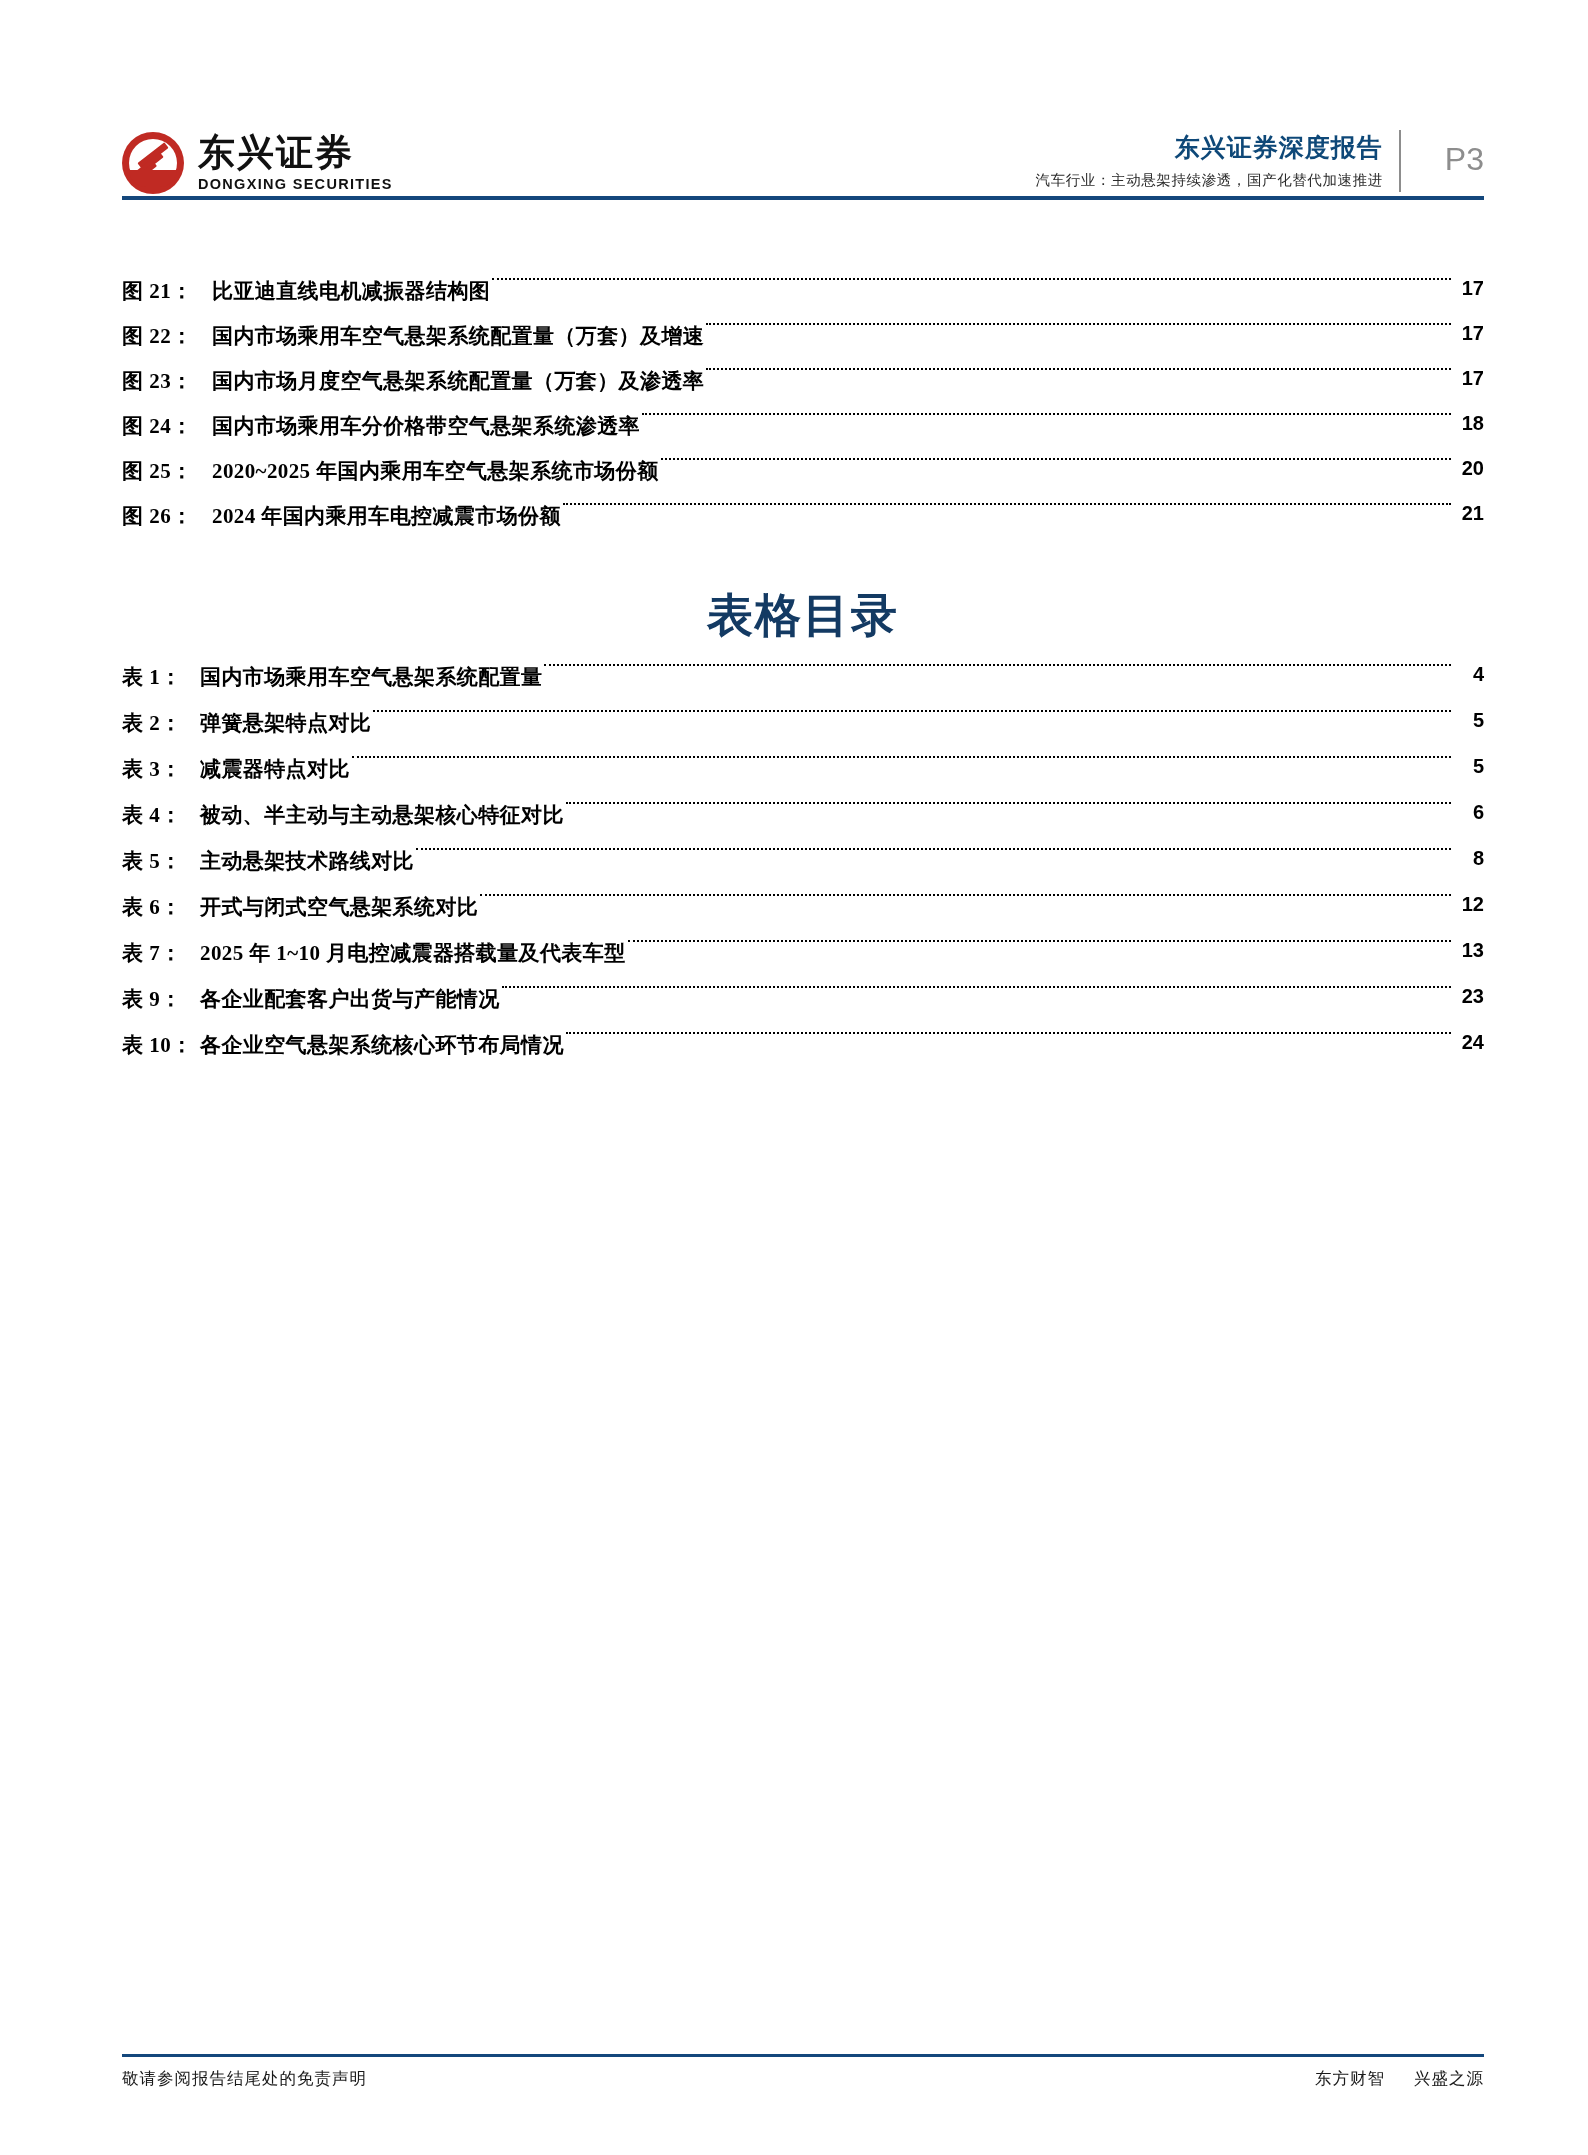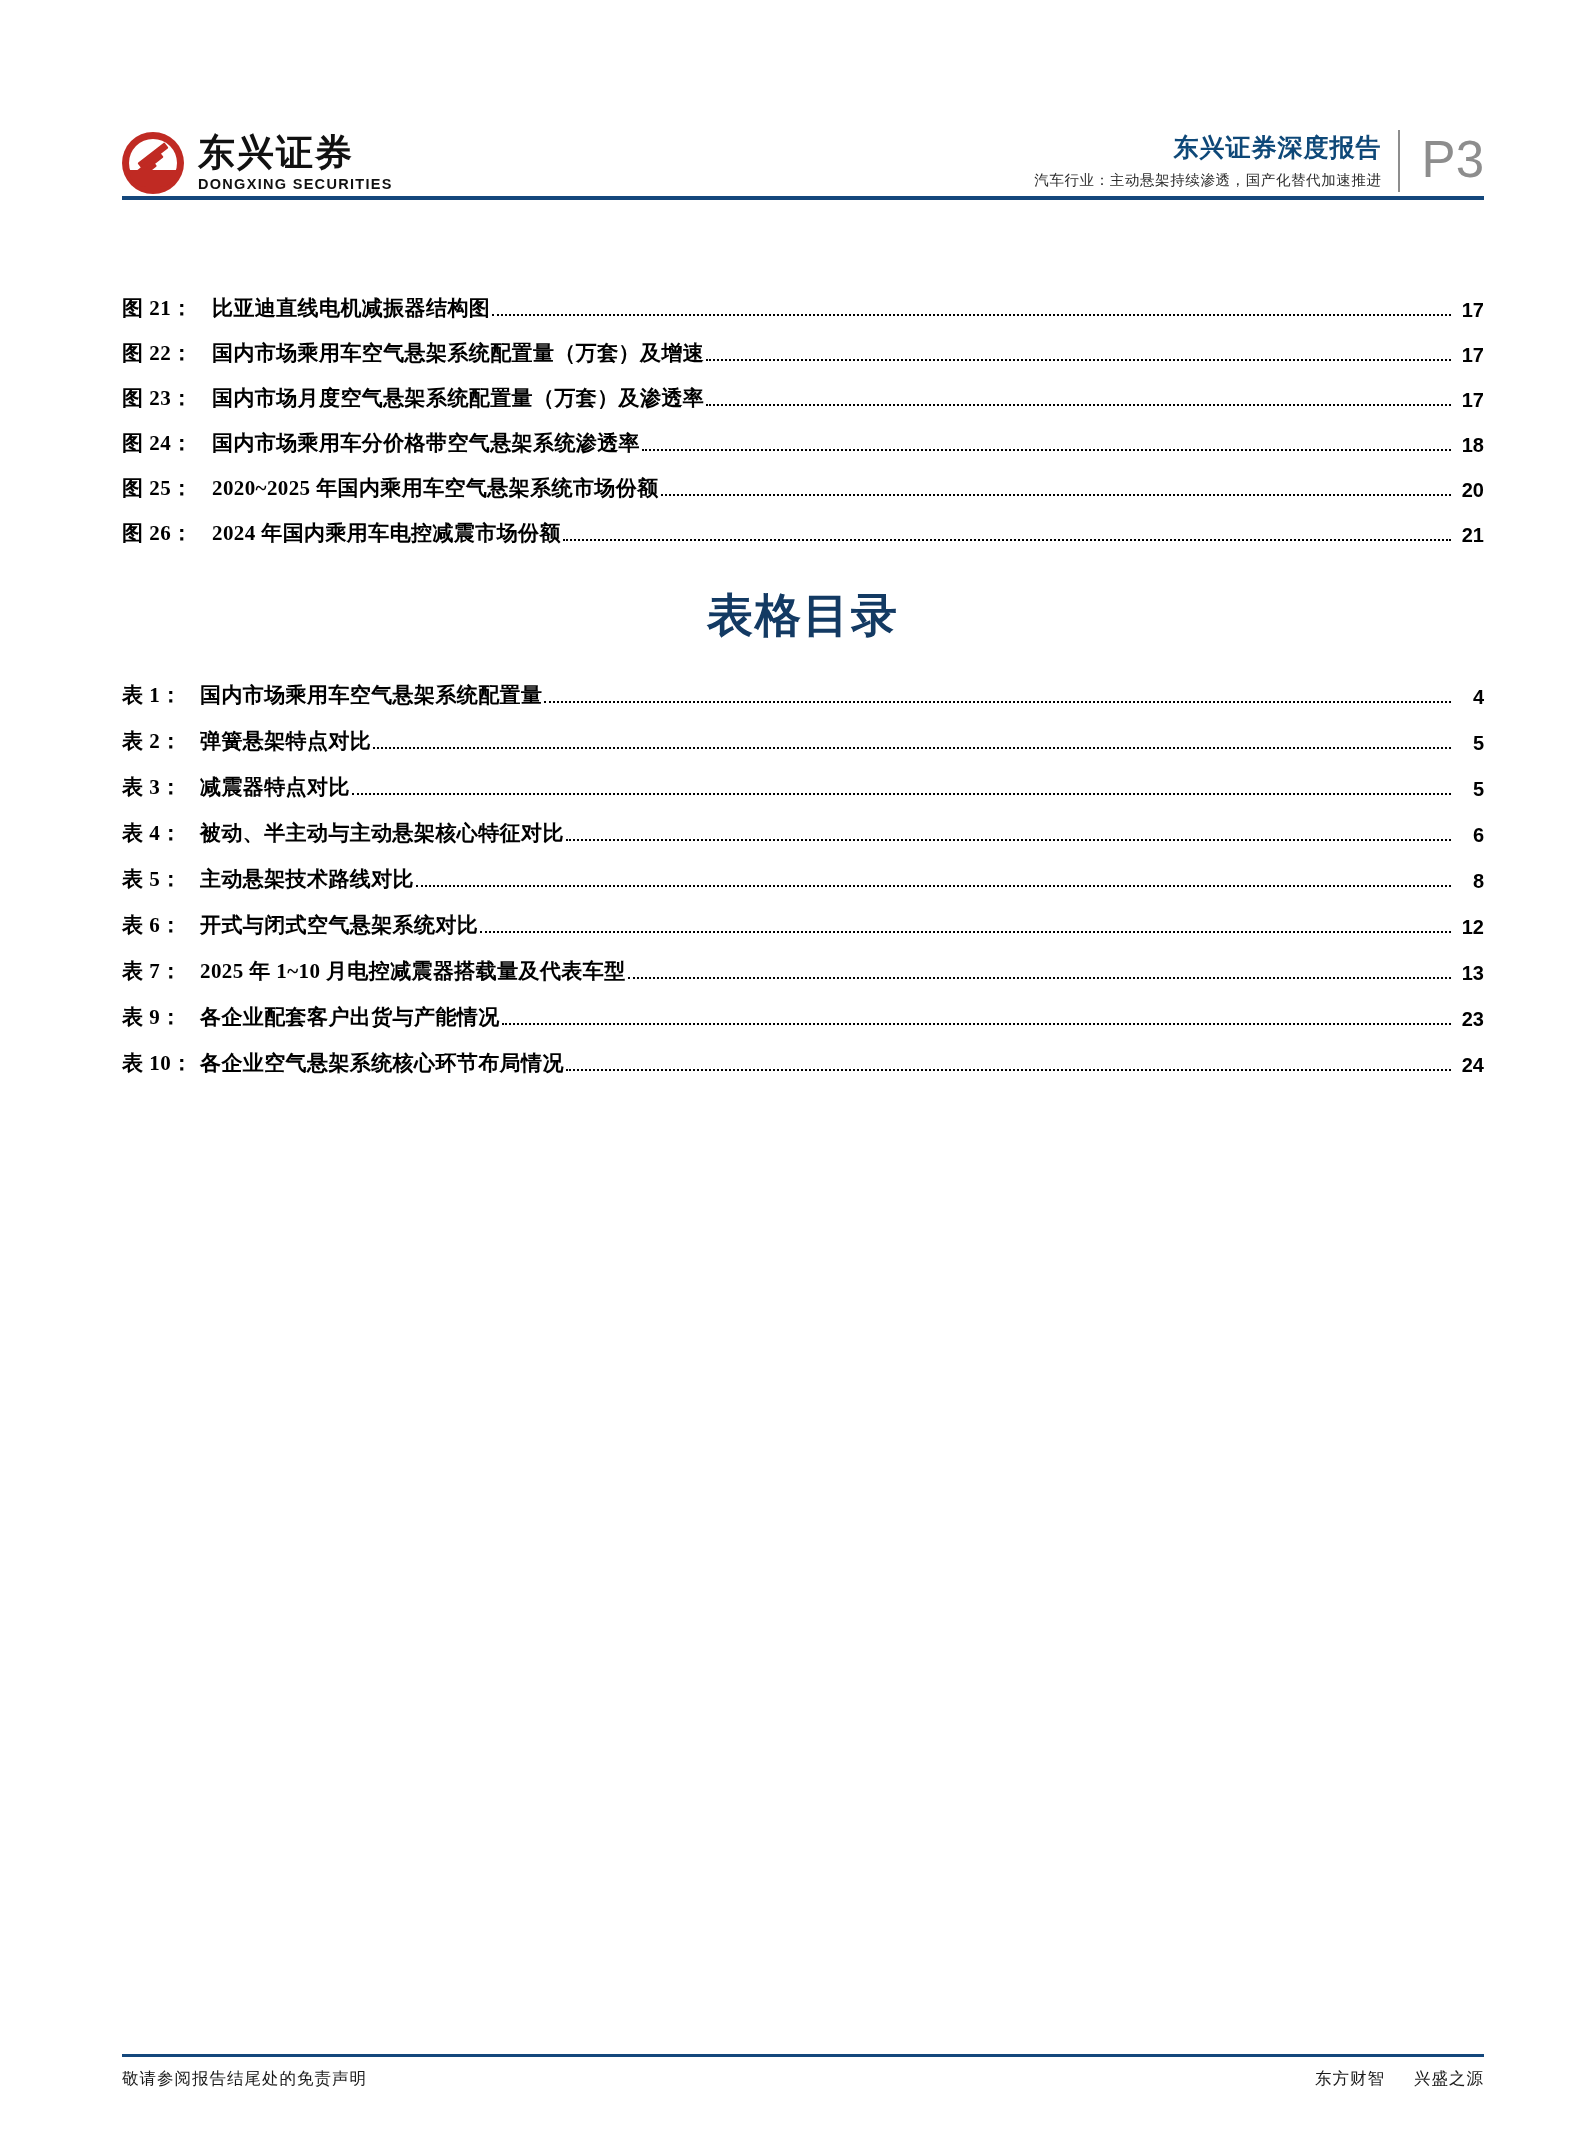--- a/index.html
+++ b/index.html
@@ -127,25 +127,26 @@
     line-height: 1.2;
   }
   .hdr-divider {
     width: 2px;
     height: 62px;
     background: #8d8d8d;
     margin-right: 22px;
   }
   .hdr-page {
     font-family: "Liberation Sans", "DejaVu Sans", sans-serif;
-    font-size: 51px;
+    font-size: 32px;
     color: #8d8d8d;
     letter-spacing: 0px;
     line-height: 1;
     padding-bottom: 4px;
+    margin-left: 22px;
   }
 
   .header-rule {
     position: absolute;
     left: 113px;
     top: 196px;
     width: 1362px;
     height: 4px;
     background: #14477c;
   }
@@ -153,21 +154,21 @@
   
   .toc-block {
     position: absolute;
     left: 113px;
     width: 1362px;
   }
   #figure-list { top: 277px; }
 
   .toc-row {
     display: flex;
-    align-items: flex-end;
+    align-items: flex-start;
     height: 45px;
     font-size: 21px;
     color: #000;
   }
   .toc-label {
     font-family: "Liberation Serif", "DejaVu Serif", serif;
     font-weight: 700;
     width: 90px;
     flex: 0 0 auto;
     letter-spacing: 0.5px;

